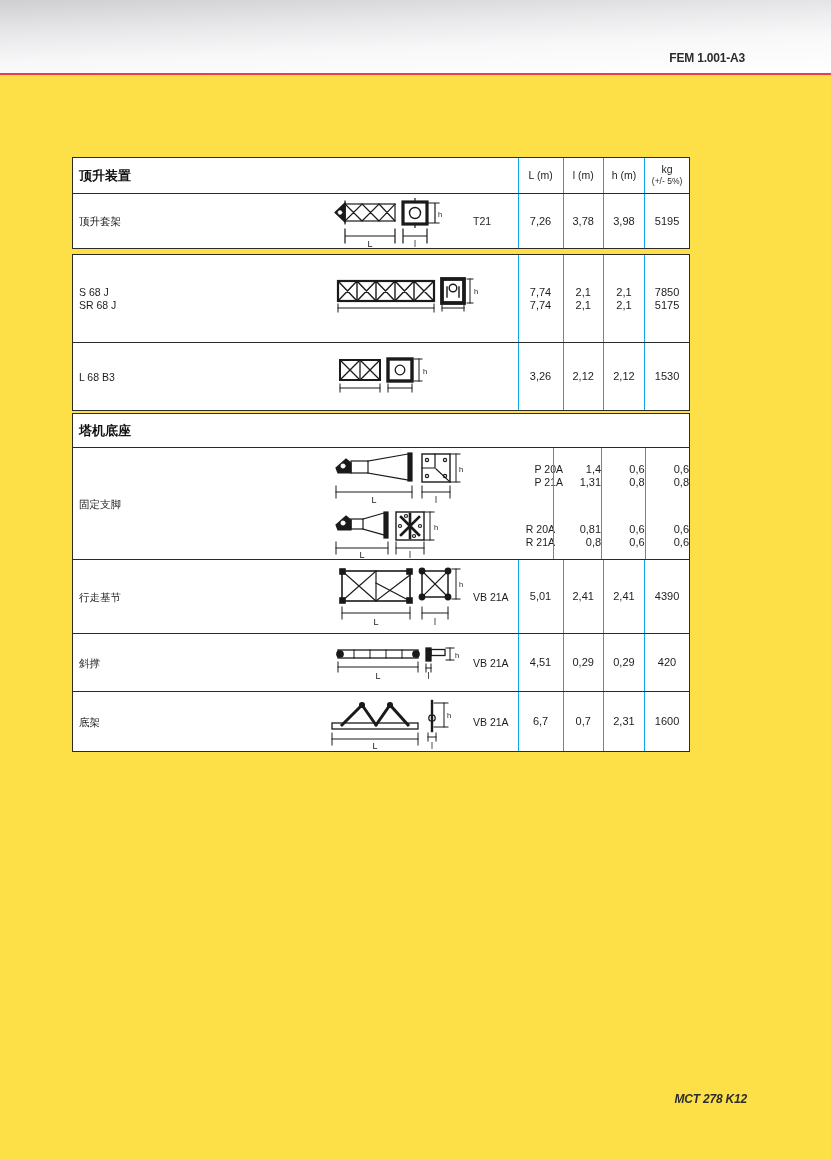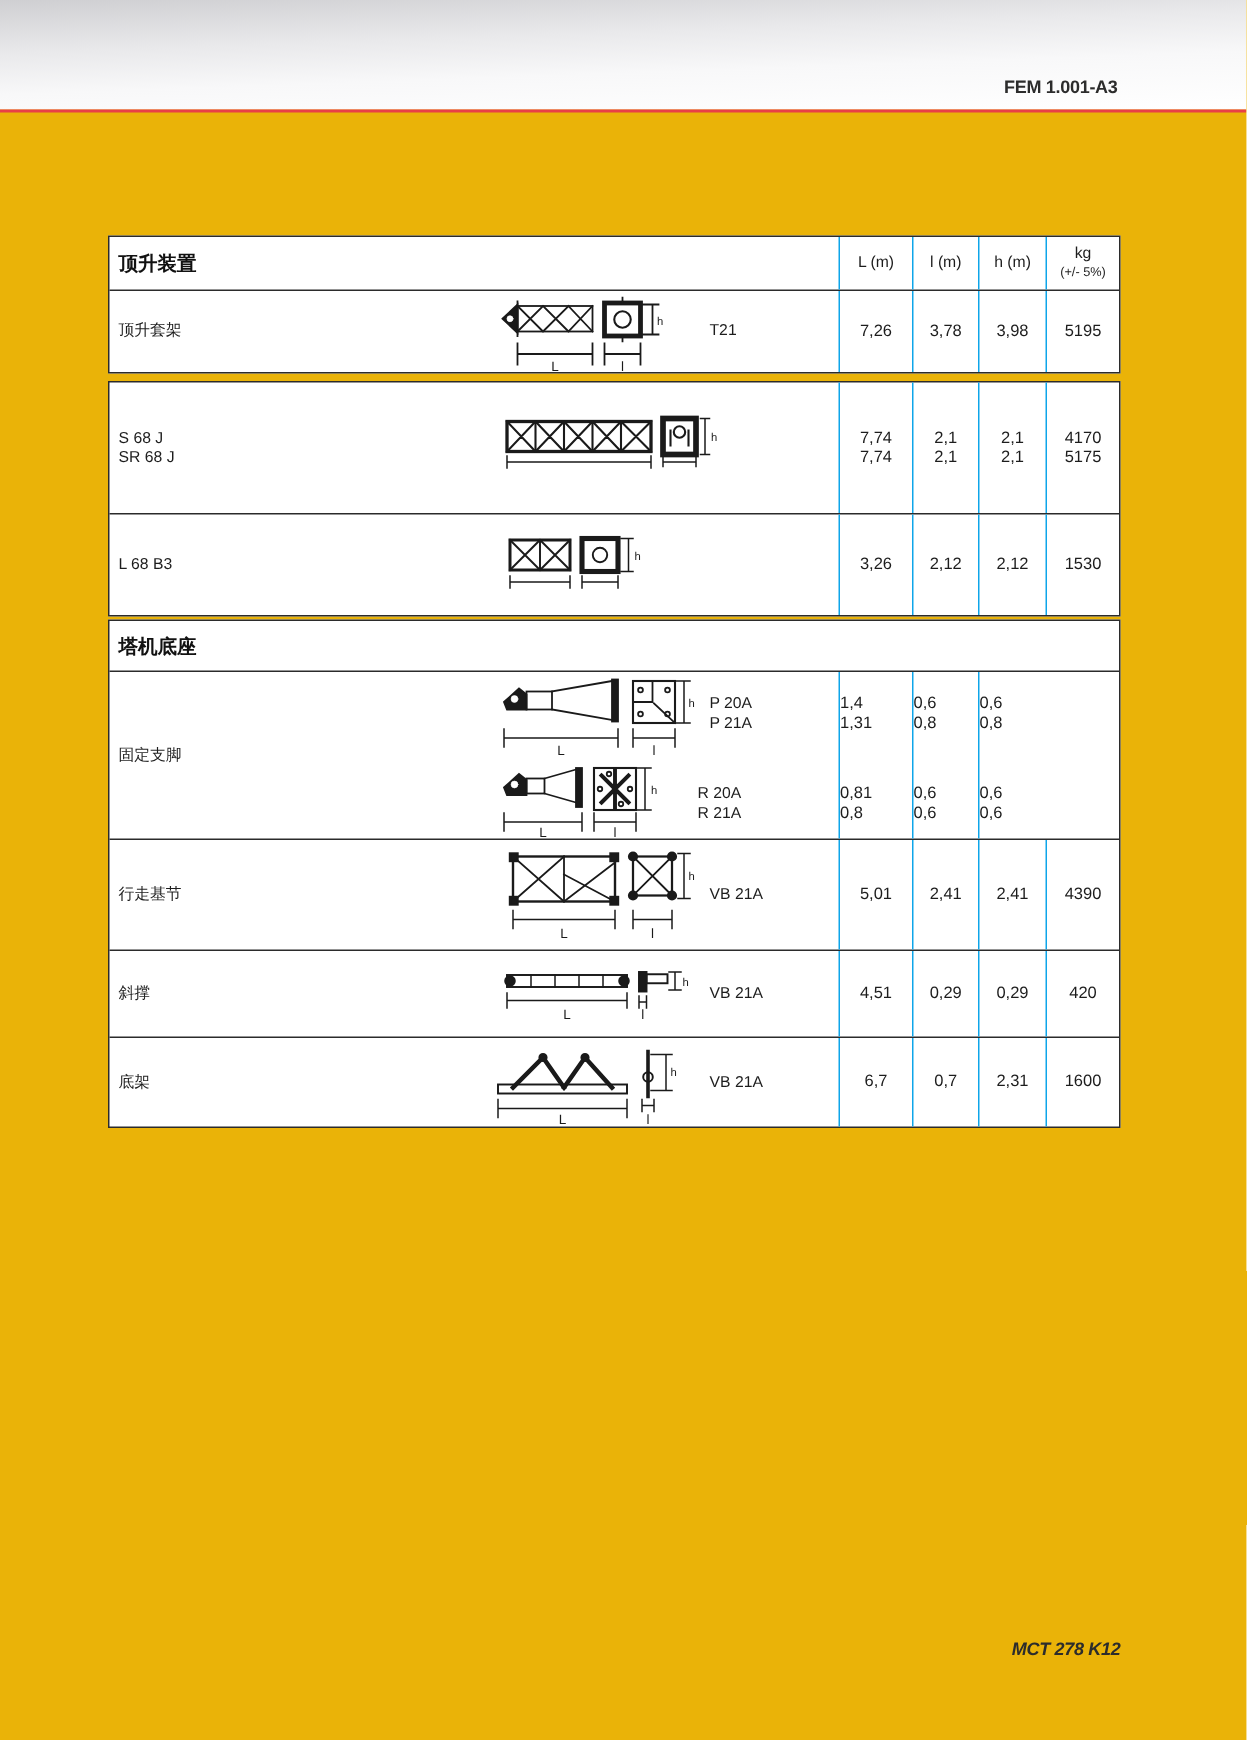--- a/index.html
+++ b/index.html
@@ -1,45 +1,45 @@
 <!DOCTYPE html>
 <html><head>
 <meta charset="utf-8">
 <style>
   html,body{margin:0;padding:0;background:#fff;}
-  .page{position:relative;width:831px;height:1160px;background:#eab308;overflow:hidden;
+  .page{position:relative;width:831px;height:1160px;background:#fde047;overflow:hidden;
         font-family:"Liberation Sans",sans-serif;color:#1d1d1d;}
   
   .topband{position:absolute;left:0;top:0;width:831px;height:73px;
            background:linear-gradient(178deg,#cfcfd2 0%,#e9e9eb 35%,#f8f8f9 62%,#ffffff 100%);}
   .red-rule{position:absolute;left:0;top:73px;width:831px;height:2px;background:#e84046;}
   .std-ref{position:absolute;top:51px;right:86px;font-size:12px;font-weight:700;color:#2c2c2c;letter-spacing:-0.2px;}
   .doc-ref{position:absolute;top:1092px;right:84px;font-size:12px;font-weight:700;color:#2c2c2c;letter-spacing:-0.2px;font-style:italic;}
 
   
-  .tbl{position:absolute;left:72px;top:157px;width:675px;}
+  .tbl{position:absolute;left:72px;top:157px;width:618px;}
   .section{border:1px solid #2b2b2b;box-sizing:border-box;background:#fff;}
   .gap5{margin-top:5px;} .gap2{margin-top:2px;}
   .row{display:flex;box-sizing:border-box;}
   .row + .row{border-top:1px solid #2b2b2b;}
   .cell{box-sizing:border-box;border-left:1px solid #0ea5e9;}
   .cell:first-child{border-left:none;}
   .c-main{width:486px;position:relative;}
   .c-L{width:49px;} .c-l{width:44px;} .c-h{width:45px;} .c-kg{width:49px;}
   .val{display:flex;flex-direction:column;justify-content:center;align-items:center;
        font-size:11px;line-height:13px;color:#1d1d1d;}
   .rel{position:relative;}
   .sec-title{display:flex;align-items:center;padding-left:6px;font-size:13px;font-weight:700;color:#111;}
   .hdr{display:flex;flex-direction:column;justify-content:center;align-items:center;font-size:10.5px;line-height:11px;}
   .hdr .sub{font-size:8.5px;margin-top:1px;}
   .rlabel{position:absolute;left:6px;top:50%;transform:translateY(-50%);
           font-size:10.5px;line-height:13px;color:#1d1d1d;white-space:nowrap;}
   .model{position:absolute;left:400px;width:90px;text-align:left;font-size:10.5px;line-height:13px;color:#1d1d1d;}
   .model.mid{top:50%;transform:translateY(-50%);}
-  .vgrp{position:absolute;left:0;width:100%;text-align:left;}
+  .vgrp{position:absolute;left:0;width:100%;text-align:right;}
   .g1{top:15px;} .g2{top:75px;}
   .drw{position:absolute;}
   svg text{font-family:"Liberation Sans",sans-serif;font-size:9px;fill:#1a1a1a;}
   svg .sm{font-size:7.5px;}
   svg{stroke-linecap:square;}
 </style>
 </head>
 <body>
 
 <div class="page">
@@ -119,21 +119,21 @@
         </div>
         <div class="cell c-l val">
           <div>2,1</div>
           <div>2,1</div>
         </div>
         <div class="cell c-h val">
           <div>2,1</div>
           <div>2,1</div>
         </div>
         <div class="cell c-kg val">
-          <div>4170</div>
+          <div>7850</div>
           <div>5175</div>
         </div>
       </div>
       <div class="row" style="height:68px">
         <div class="cell c-main">
           <span class="rlabel">L 68 B3</span>
           <svg class="drw" style="left:265px;top:12px" width="92" height="40" viewBox="0 0 92 40">
             <g stroke="#1a1a1a" fill="none" stroke-width="2">
               <rect x="2" y="5" width="40" height="20"></rect>
               <path d="M22 5 V25" stroke-width="1.3"></path>

